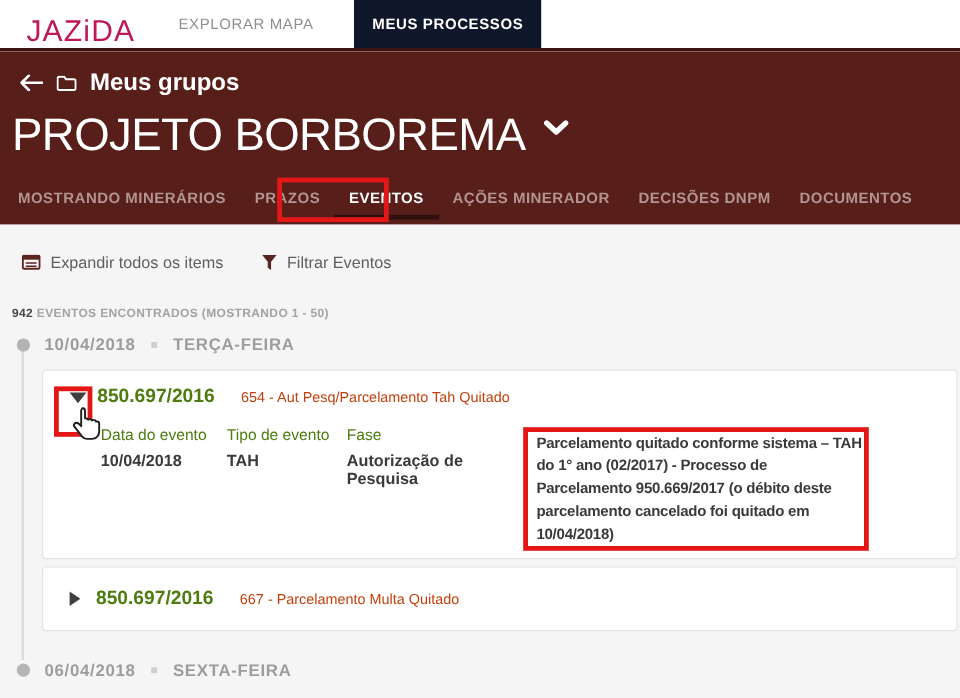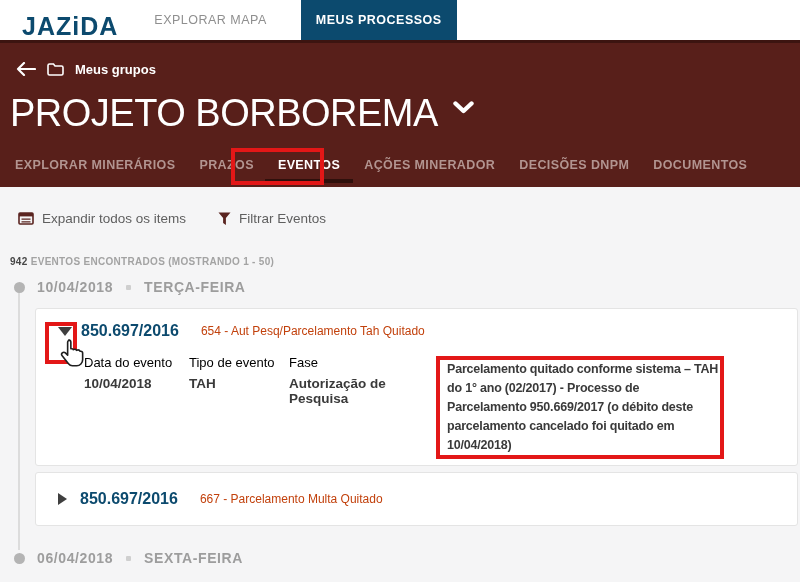--- a/index.html
+++ b/index.html
@@ -10,37 +10,37 @@
     position: relative;
   }
 
   
   .topbar {
     height: 43px; background: #ffffff; display: flex; align-items: stretch;
     border-bottom: 3px solid #3c1410; position: relative; z-index: 2;
   }
   .logo {
     margin-left: 22px; align-self: center;
-    font-size: 25px; font-weight: 700; letter-spacing: 1px; color: #0c4a6e; margin-top: 13px;
+    font-size: 25px; font-weight: 400; letter-spacing: 1px; color: #be185d; margin-top: 13px;
   }
   .nav-item-explorar {
     margin-left: 36px; align-self: center;
     font-size: 12.5px; font-weight: 400; letter-spacing: .5px; color: #8f8f8f; cursor: pointer;
   }
   .nav-item-meus {
-    margin-left: 34px; background: #0c4a6e; color: #fff;
+    margin-left: 34px; background: #0f172a; color: #fff;
     display: flex; align-items: center; padding: 0 15px;
     font-size: 12.5px; font-weight: 700; letter-spacing: .5px; cursor: pointer;
   }
 
   
   .hero { background: #581f1a; height: 144px; padding-top: 17px; position: relative; z-index: 1; }
   .breadcrumb {
     margin-left: 16px; display: flex; align-items: center; gap: 11px;
-    color: #fff; font-size: 13px; font-weight: 600; height: 18px;
+    color: #fff; font-size: 20px; font-weight: 600; height: 18px;
   }
   .breadcrumb svg { display: block; }
   .title-row { margin: 14px 0 0 10px; display: flex; gap: 15px; }
   .page-title {
     color: #ffffff; font-size: 38px; font-weight: 400; letter-spacing: -0.5px; line-height: 42px;
     white-space: nowrap;
   }
   .title-chevron { margin-top: 8px; }
 
   .tabs { display: flex; gap: 24px; margin: 24px 0 0 15px; align-items: flex-start; }
@@ -84,31 +84,31 @@
 
   .event-header { display: flex; align-items: center; height: 20px; }
   .tri-down {
     width: 0; height: 0; flex: none; cursor: pointer;
     border-left: 7px solid transparent; border-right: 7px solid transparent; border-top: 9px solid #3f3f3f;
   }
   .tri-right {
     width: 0; height: 0; flex: none; cursor: pointer;
     border-top: 6px solid transparent; border-bottom: 6px solid transparent; border-left: 9px solid #3f3f3f;
   }
-  .process-number { margin-left: 9px; font-size: 16px; font-weight: 700; color: #0c4a6e; white-space: nowrap; }
+  .process-number { margin-left: 9px; font-size: 16px; font-weight: 700; color: #4d7c0f; white-space: nowrap; }
   .card.collapsed .process-number { margin-left: 13px; }
   .event-title { margin-left: 22px; font-size: 12px; color: #c2410c; white-space: nowrap; }
 
   .fields { display: flex; margin: 14px 0 0 26px; }
   .field { flex: none; }
   .field.c1 { width: 105px; }
   .field.c2 { width: 158px; }
   .field.c3 { width: 100px; }
   .field.c4 { width: 280px; }
-  .field-label { font-size: 13px; color: #000000; height: 16px; }
+  .field-label { font-size: 13px; color: #4d7c0f; height: 16px; }
   .field-value { margin-top: 5px; font-size: 13.5px; font-weight: 700; color: #3a3a3a; }
   .field.c4 .field-value { font-size: 12.5px; line-height: 19px; letter-spacing: -.2px; width: 272px; }
 
   
   .annotations { position: absolute; inset: 0; z-index: 40; pointer-events: none; }
   .annot { position: absolute; border: 4px solid #e31717; }
   .annot-tab  { left: 231px; top: 148px; width: 93px;  height: 37px; }
   .annot-arrow{ left: 45px;  top: 322px; width: 32px;  height: 42px; }
   .annot-obs  { left: 436px; top: 356px; width: 288px; height: 103px; }
   .cursor-hand { position: absolute; left: 60px; top: 338px; }
@@ -140,21 +140,21 @@
   <div class="title-row">
     <div class="page-title">PROJETO BORBOREMA</div>
     <span class="title-chevron">
       <svg width="21" height="13" viewBox="0 0 21 13">
           <path d="M2.5 2.5 L10.5 10 L18.5 2.5" stroke="#ffffff" stroke-width="4.4" fill="none" stroke-linecap="round" stroke-linejoin="round"></path>
         </svg>
     </span>
   </div>
 
   <div class="tabs">
-    <div class="tab">EXPLORAR MINERÁRIOS</div>
+    <div class="tab">MOSTRANDO MINERÁRIOS</div>
     <div class="tab">PRAZOS</div>
     <div class="tab active">EVENTOS</div>
     <div class="tab">AÇÕES MINERADOR</div>
     <div class="tab">DECISÕES DNPM</div>
     <div class="tab">DOCUMENTOS</div>
   </div>
 </div>
 
 <div class="toolbar">
   <div class="toolbar-item">

